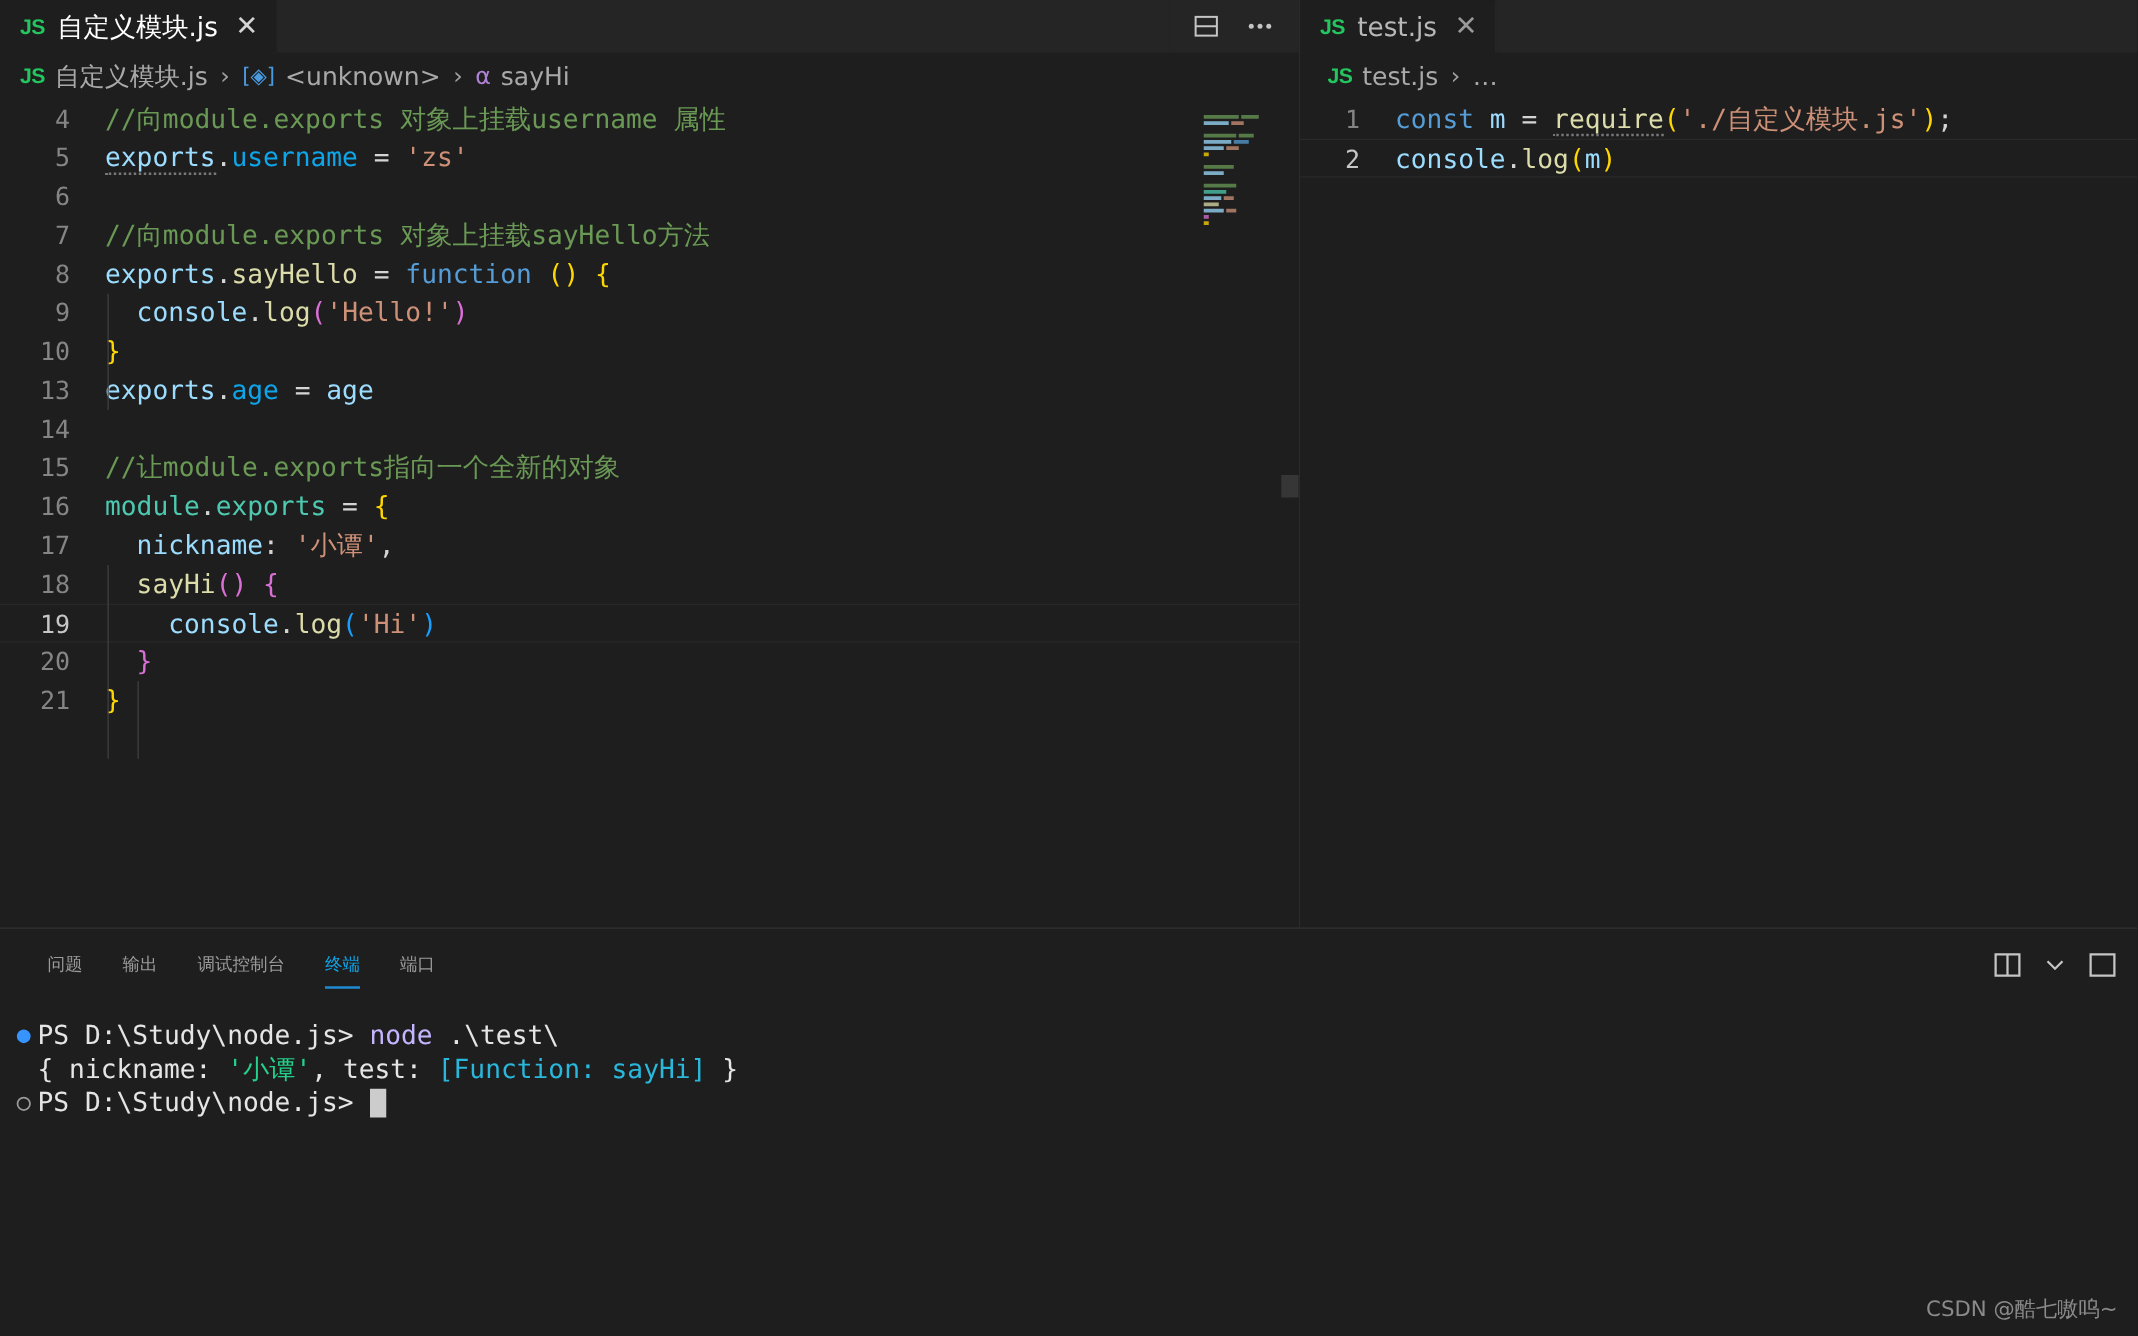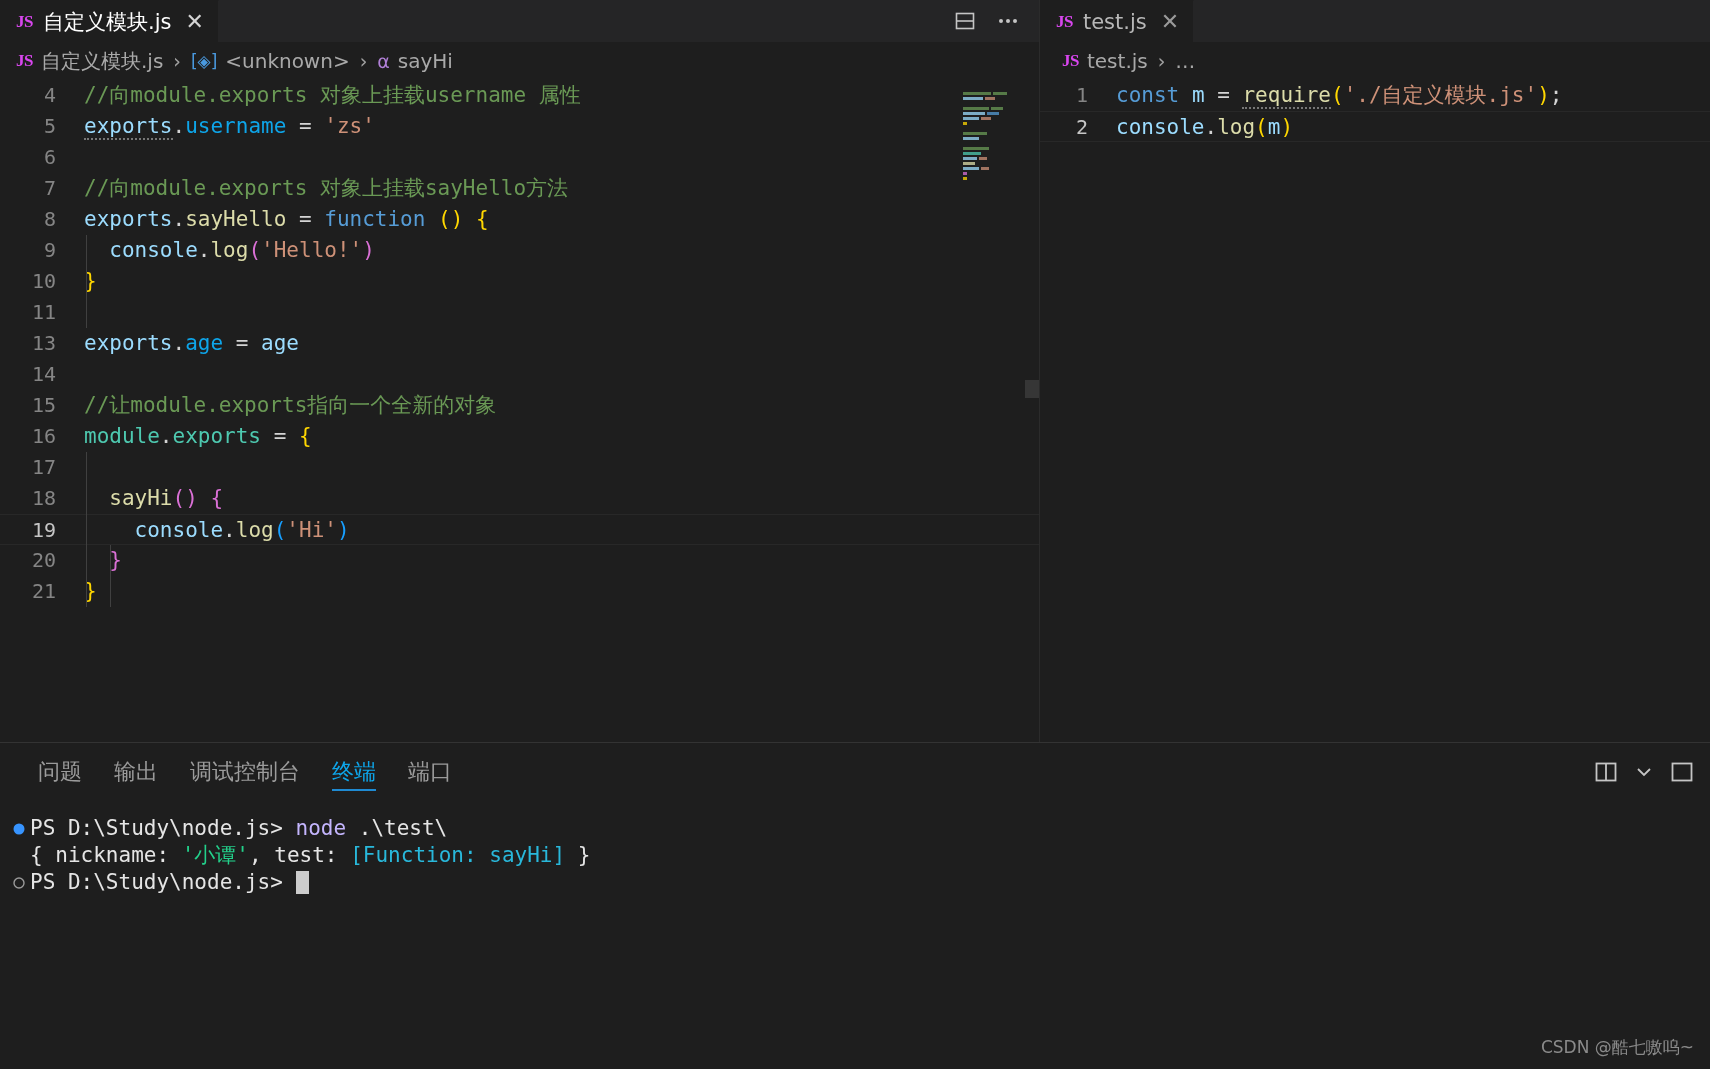--- a/index.html
+++ b/index.html
@@ -25,21 +25,21 @@
     padding: 0 14px 0 16px;
     background: #1e1e1e;
     color: #ffffff;
     font-size: 21px;
     border-right: 1px solid #252526;
     border-top: 1px solid #1e1e1e;
     cursor: pointer;
     white-space: nowrap;
   }
   .pane-right .tab { background:#1e1e1e; }
-  .js-badge { color: #d946ef; font-weight: 700; font-size: 17px; font-family:Liberation Serif, serif; letter-spacing:-0.5px;}
+  .js-badge { color: #22c55e; font-weight: 700; font-size: 17px; font-family:Liberation Sans, sans-serif; letter-spacing:-0.5px;}
   .tab-title { color: #ffffff; font-size: 21px; }
   .pane-right .tab-title { color: #b8b8b8; }
   .tab-close { color: #d4d4d4; font-size: 22px; line-height: 1; margin-left: 4px; cursor: pointer; }
   .pane-right .tab-close { color: #9a9a9a; }
   .tabbar-filler { flex: 1; background: #252526; }
   .tabbar-actions { display: flex; align-items: center; gap: 18px; padding: 0 18px; background: #252526; }
   .icon-btn { cursor: pointer; display: flex; align-items: center; justify-content: center; }
 
   
   .breadcrumb {
@@ -95,21 +95,21 @@
   .mm-row { height: 3px; margin-bottom: 2px; }
   .mm-seg { display: inline-block; height: 3px; margin-right: 2px; }
   .scroll-deco { position: absolute; right: 0; top: 0; width: 14px; height: 100%; background: transparent; }
   .scroll-thumb { position: absolute; right: 0; width: 14px; background: #4a4a4a; opacity: .55; }
 
   
   .panel { position: absolute; left: 0; top: 742px; width: 1710px; height: 327px; background: #1e1e1e; border-top: 1px solid #333333; }
   .panel-tabs { height: 58px; display: flex; align-items: center; padding-left: 22px; gap: 0; }
   .ptab {
     position: relative; height: 58px; display: flex; align-items: center; padding: 0 16px;
-    color: #9b9b9b; font-size: 22px; cursor: pointer; font-family: "DejaVu Sans", sans-serif;
+    color: #9b9b9b; font-size: 14px; cursor: pointer; font-family: "DejaVu Sans", sans-serif;
   }
   .ptab.active { color: #0ea5e9; }
   .ptab.active::after {
     content: ""; position: absolute; left: 16px; right: 16px; bottom: 10px; height: 2px; background: #1f8ad2;
   }
   .panel-actions { margin-left: auto; display: flex; align-items: center; gap: 14px; padding-right: 4px; }
 
   .terminal { padding: 14px 0 0 0; font-family: "DejaVu Sans Mono", monospace; font-size: 21px; color: #cccccc; }
   .term-line { display: flex; align-items: center; height: 27px; line-height: 27px; white-space: pre; padding-left: 8px; }
   .term-bullet { width: 22px; flex: none; display: flex; align-items: center; justify-content: center; }
@@ -177,26 +177,25 @@
 
       <div class="code-body">
         <div class="code-scroll" id="left-lines">
             <div class="line"><div class="ln">4</div><div class="code-text"><span class="c-comment">//向module.exports 对象上挂载username 属性</span></div></div>
             <div class="line"><div class="ln">5</div><div class="code-text"><span class="c-var squiggle">exports</span><span class="c-punct">.</span><span class="c-prop">username</span><span class="c-op"> = </span><span class="c-str">'zs'</span></div></div>
             <div class="line"><div class="ln">6</div><div class="code-text"></div></div>
             <div class="line"><div class="ln">7</div><div class="code-text"><span class="c-comment">//向module.exports 对象上挂载sayHello方法</span></div></div>
             <div class="line"><div class="ln">8</div><div class="code-text"><span class="c-var">exports</span><span class="c-punct">.</span><span class="c-fn">sayHello</span><span class="c-op"> = </span><span class="c-kw">function</span><span class="c-op"> </span><span class="c-brace-y">()</span><span class="c-op"> </span><span class="c-brace-y">{</span></div></div>
             <div class="line"><div class="ln">9</div><div class="code-text"><span class="c-op">  </span><span class="c-var">console</span><span class="c-punct">.</span><span class="c-fn">log</span><span class="c-brace-p">(</span><span class="c-str">'Hello!'</span><span class="c-brace-p">)</span></div></div>
             <div class="line"><div class="ln">10</div><div class="code-text"><span class="c-brace-y">}</span></div></div>
-            <div class="line"><div class="ln">11</div><div class="code-text"></div></div>
             <div class="line"><div class="ln">13</div><div class="code-text"><span class="c-var">exports</span><span class="c-punct">.</span><span class="c-prop">age</span><span class="c-op"> = </span><span class="c-var">age</span></div></div>
             <div class="line"><div class="ln">14</div><div class="code-text"></div></div>
             <div class="line"><div class="ln">15</div><div class="code-text"><span class="c-comment">//让module.exports指向一个全新的对象</span></div></div>
             <div class="line"><div class="ln">16</div><div class="code-text"><span class="c-obj">module</span><span class="c-punct">.</span><span class="c-obj">exports</span><span class="c-op"> = </span><span class="c-brace-y">{</span></div></div>
-            <div class="line"><div class="ln">17</div></div>
+            <div class="line"><div class="ln">17</div><div class="code-text"><span class="c-op">  </span><span class="c-var">nickname</span><span class="c-punct">: </span><span class="c-str">'小谭'</span><span class="c-punct">,</span></div></div>
             <div class="line"><div class="ln">18</div><div class="code-text"><span class="c-op">  </span><span class="c-fn">sayHi</span><span class="c-brace-p">()</span><span class="c-op"> </span><span class="c-brace-p">{</span></div></div>
             <div class="line active"><div class="ln">19</div><div class="code-text"><span class="c-op">    </span><span class="c-var">console</span><span class="c-punct">.</span><span class="c-fn">log</span><span class="c-brace-b">(</span><span class="c-str">'Hi'</span><span class="c-brace-b">)</span></div></div>
             <div class="line"><div class="ln">20</div><div class="code-text"><span class="c-op">  </span><span class="c-brace-p">}</span></div></div>
             <div class="line"><div class="ln">21</div><div class="code-text"><span class="c-brace-y">}</span></div></div>
             <div class="ig" style="left: 86px; top: 155px; height: 93px;"></div>
             <div class="ig" style="left: 86px; top: 372px; height: 155px;"></div>
             <div class="ig" style="left: 110px; top: 465px; height: 62px;"></div>
           </div>
 
         <div class="minimap" id="left-minimap">

